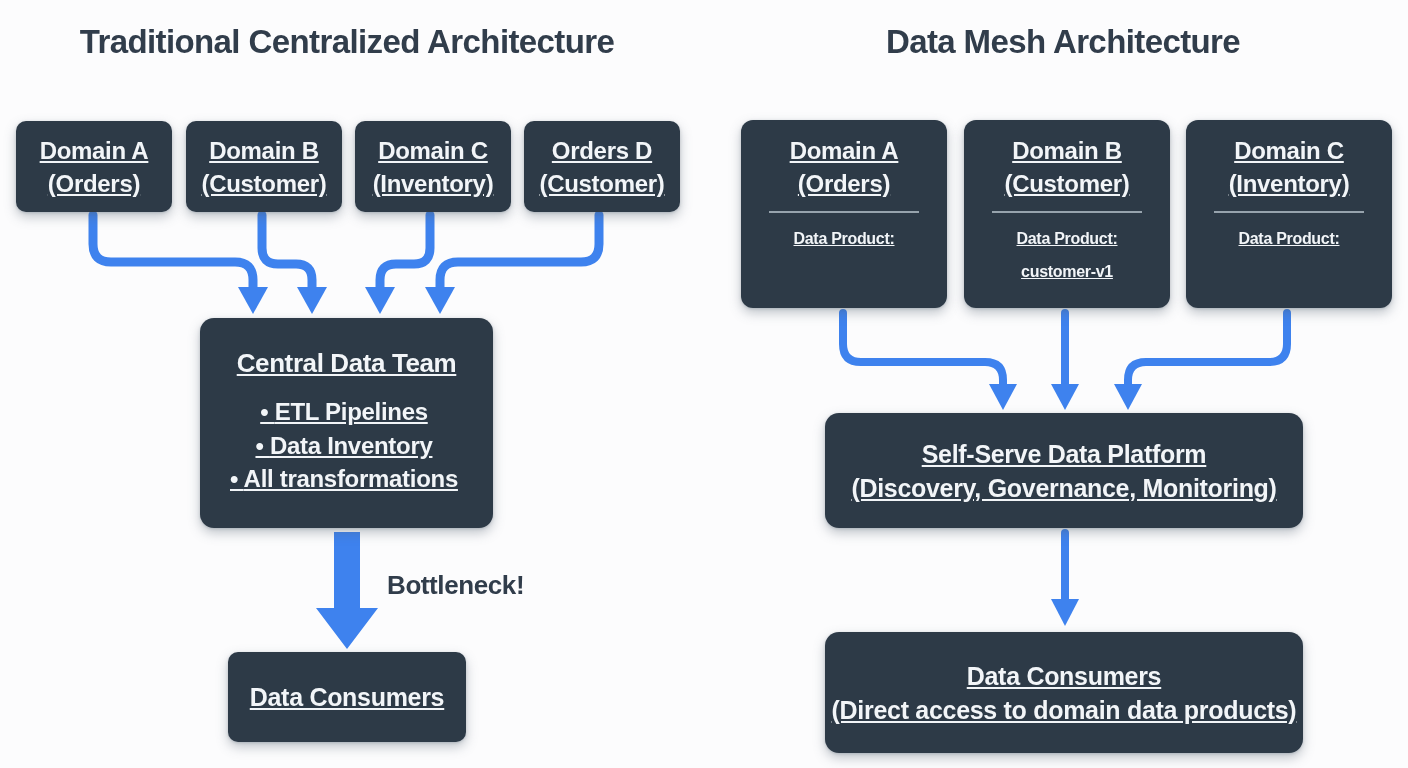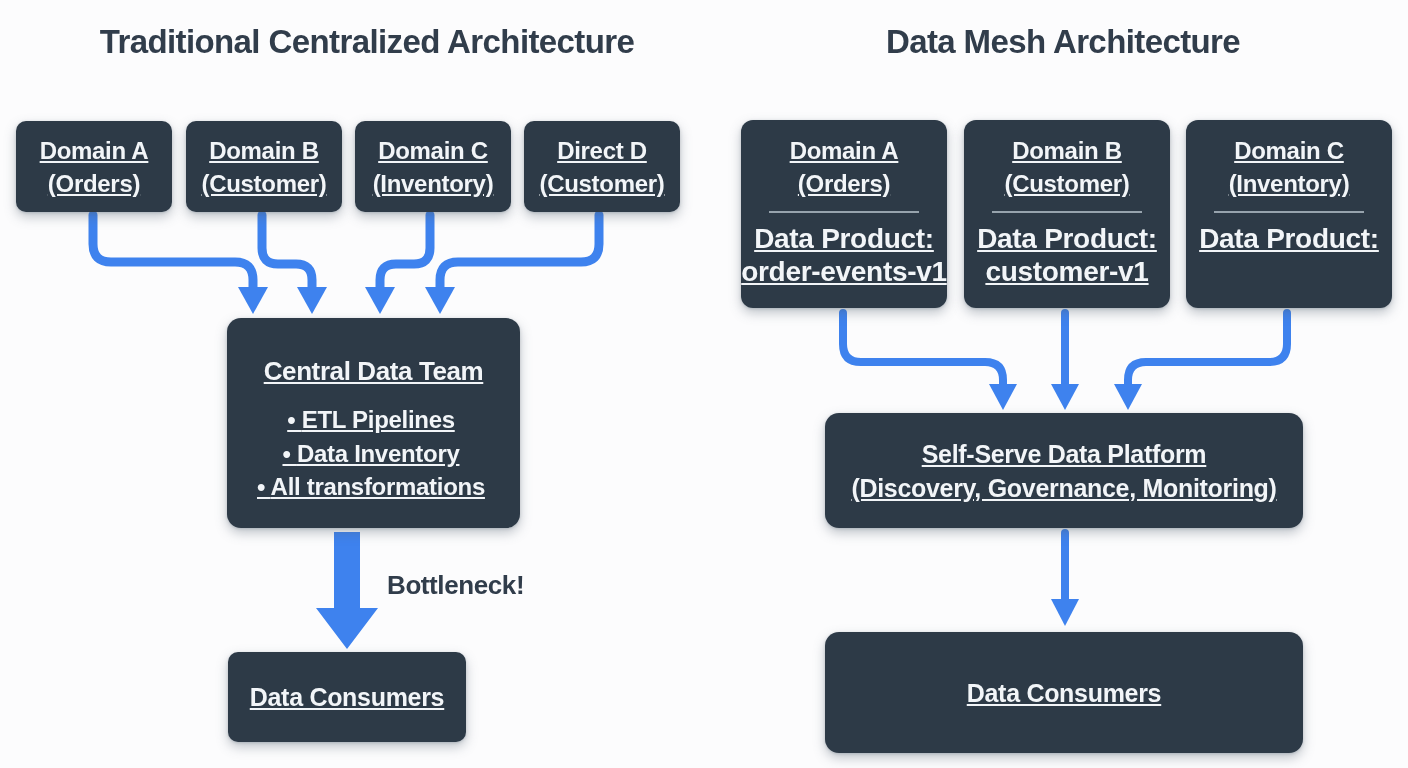--- a/index.html
+++ b/index.html
@@ -9,21 +9,21 @@
     background:#fcfcfd;
     overflow:hidden;
     font-family:"Liberation Sans", sans-serif;
     color:#313d4b;
   }
   .col-title{
     position:absolute;top:22px;
     font-size:33px;font-weight:700;letter-spacing:-0.6px;
     text-align:center;color:#313d4b;line-height:40px;
   }
-  .col-title.left{left:0;width:694px;padding-left:20px;}
+  .col-title.left{left:0;width:694px;}
   .col-title.right{left:716px;width:694px;}
 
   .box{
     position:absolute;
     background:#2d3a47;
     border-radius:10px;
     color:#f2f5f8;
     box-shadow:0 5px 12px rgba(80,95,110,0.35), 0 1px 3px rgba(80,95,110,0.25);
     display:flex;flex-direction:column;align-items:center;justify-content:center;
     text-align:center;
@@ -38,26 +38,26 @@
     top:120px;height:188px;width:206px;
     font-size:24px;line-height:33px;font-weight:700;
     justify-content:flex-start;padding-top:14px;box-sizing:border-box;
     border-radius:12px;
   }
   .domain-divider{
     width:150px;height:0;
     border-top:2px solid #97a3ad;
     margin:11px 0 9px 0;
   }
-  .product-block{font-size:28px;line-height:33px;font-weight:700;}
+  .product-block{font-size:16px;line-height:33px;font-weight:700;}
 
   .central-box{
     left:200px;top:318px;width:293px;height:210px;
     border-radius:14px;
-    justify-content:flex-start;padding-top:38px;box-sizing:border-box;margin-left:27px;
+    justify-content:flex-start;padding-top:30px;box-sizing:border-box;
   }
   .central-title{font-size:26px;font-weight:700;letter-spacing:-0.4px;}
   .central-bullets{
     margin:16px 0 0 0;padding:0;list-style:none;
     align-self:flex-start;text-align:center;
     padding-left:30px;
     font-size:24px;line-height:33.5px;font-weight:700;
   }
   .central-bullets li::before{content:"• ";}
 
@@ -126,21 +126,21 @@
   </div>
   <div class="box domain-box-left" style="left:186px">
     <div>Domain B</div>
     <div>(Customer)</div>
   </div>
   <div class="box domain-box-left" style="left:355px">
     <div>Domain C</div>
     <div>(Inventory)</div>
   </div>
   <div class="box domain-box-left" style="left:524px">
-    <div>Direct D</div>
+    <div>Orders D</div>
     <div>(Customer)</div>
   </div>
 
   <div class="box central-box">
     <div class="central-title">Central Data Team</div>
     <ul class="central-bullets">
       <li>ETL Pipelines</li>
       <li>Data Inventory</li>
       <li>All transformations</li>
     </ul>
@@ -151,21 +151,20 @@
   <div class="box consumers-left">
     <div>Data Consumers</div>
   </div>
 
   <div class="box domain-box-right" style="left:741px">
     <div>Domain A</div>
     <div>(Orders)</div>
     <div class="domain-divider"></div>
     <div class="product-block">
       <div>Data Product:</div>
-      <div>order-events-v1</div>
     </div>
   </div>
   <div class="box domain-box-right" style="left:964px">
     <div>Domain B</div>
     <div>(Customer)</div>
     <div class="domain-divider"></div>
     <div class="product-block">
       <div>Data Product:</div>
       <div>customer-v1</div>
     </div>
@@ -179,15 +178,16 @@
     </div>
   </div>
 
   <div class="box platform-box">
     <div>Self-Serve Data Platform</div>
     <div>(Discovery, Governance, Monitoring)</div>
   </div>
 
   <div class="box consumers-right">
     <div>Data Consumers</div>
+    <div>(Direct access to domain data products)</div>
   </div>
 
 </div>
 
 </body></html>

